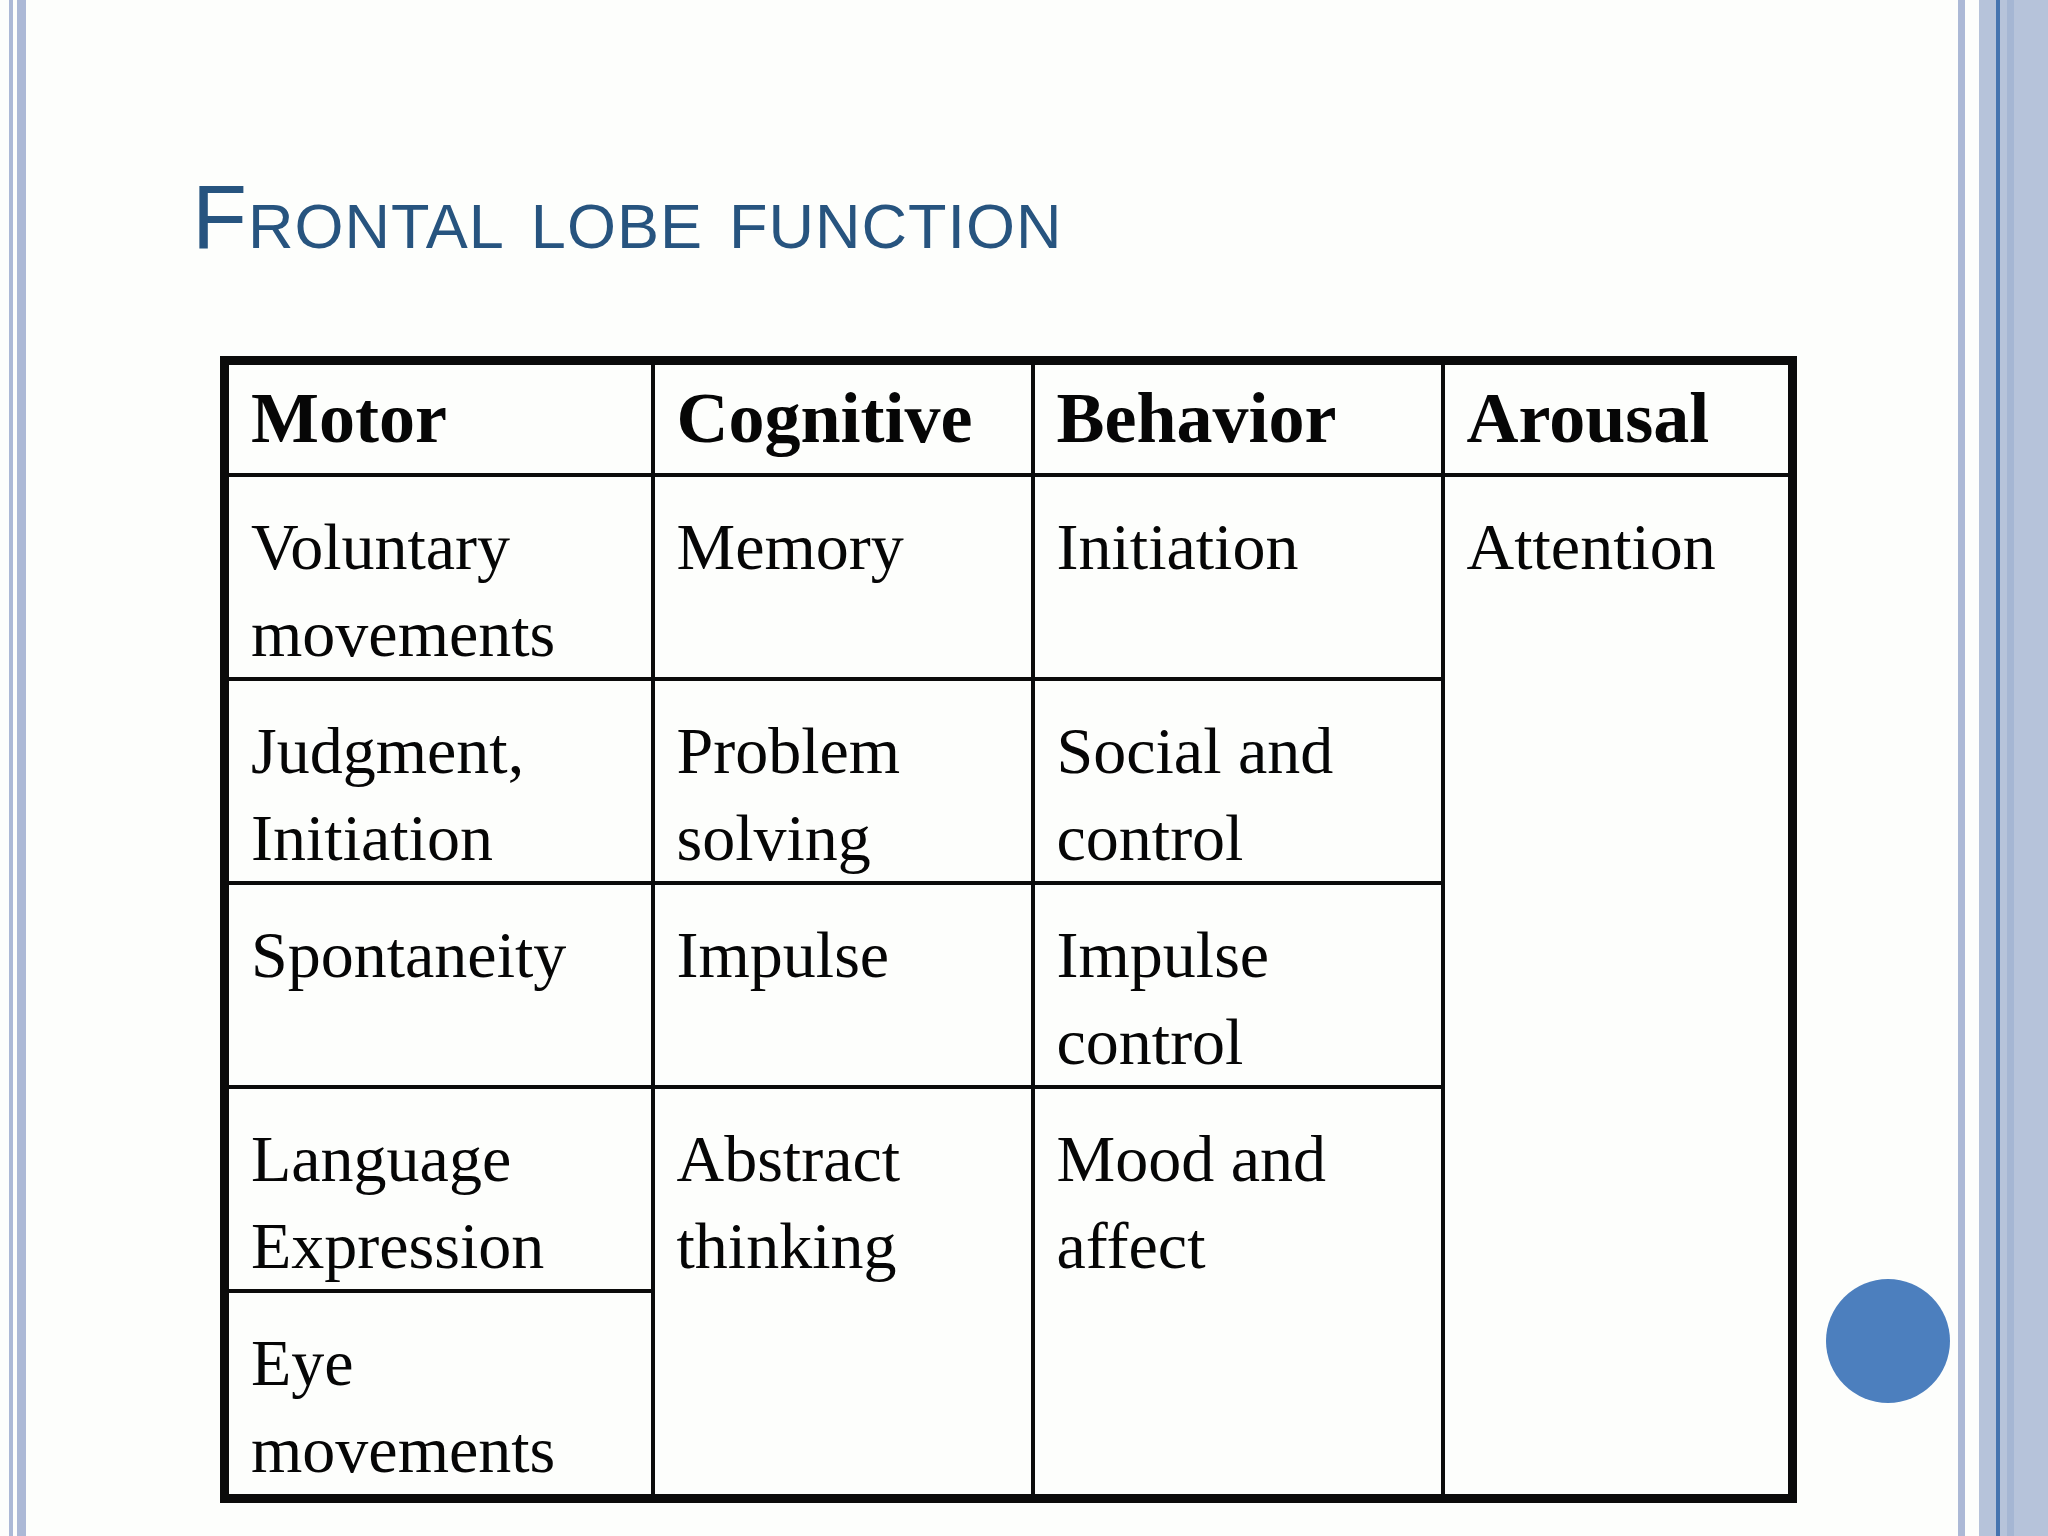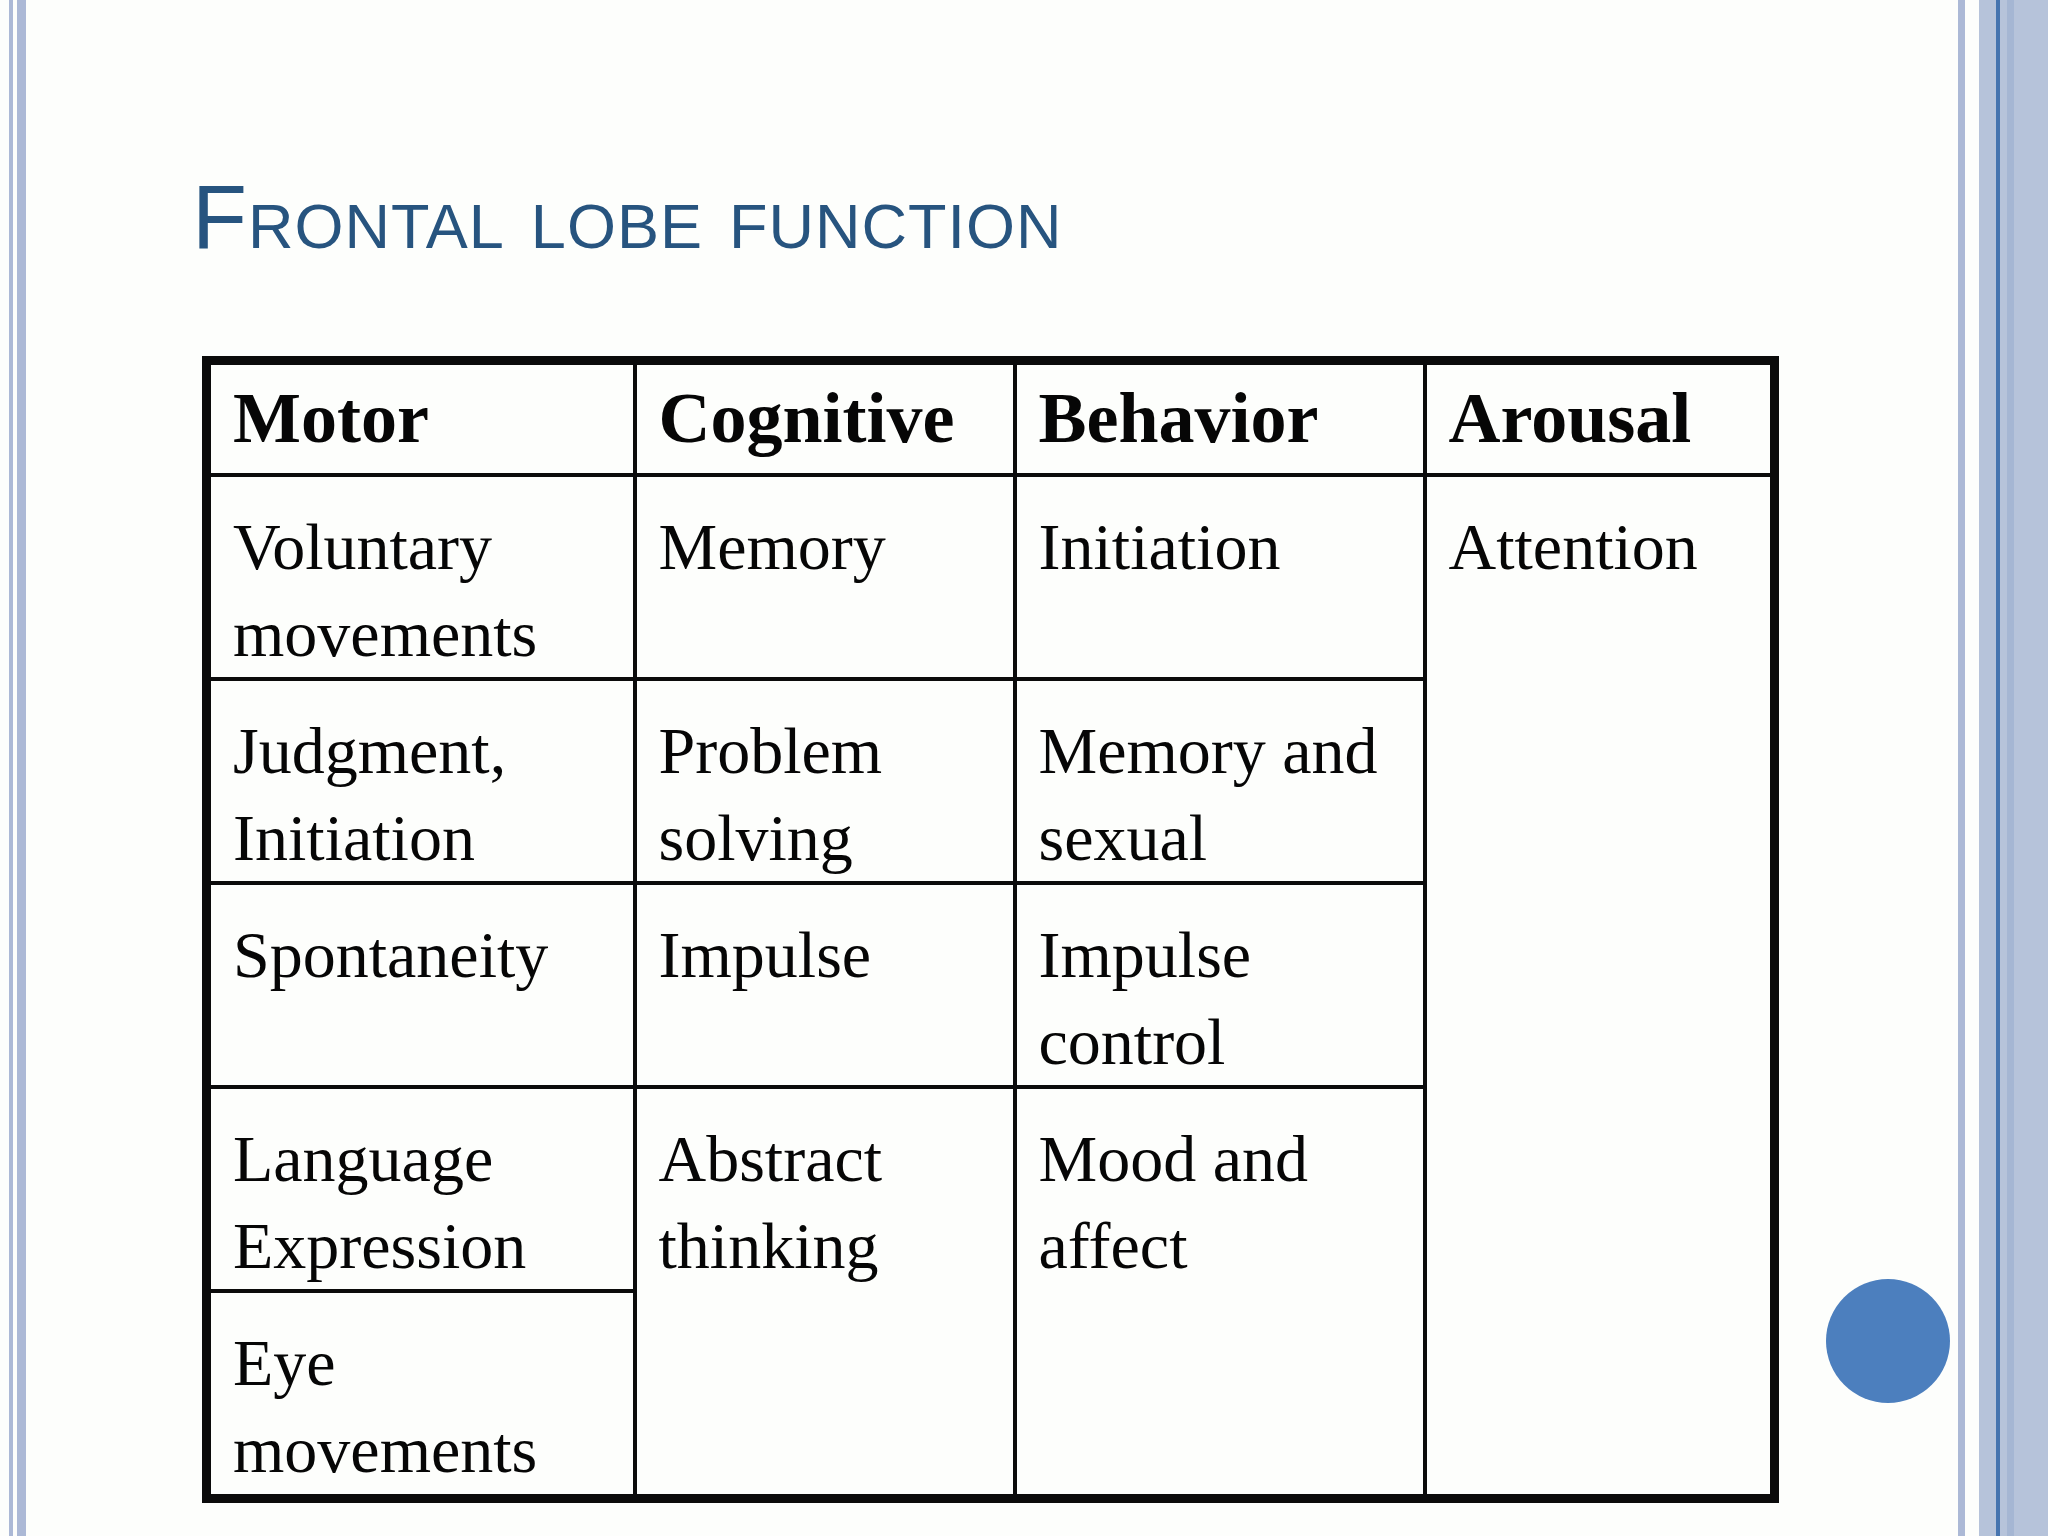--- a/index.html
+++ b/index.html
@@ -55,21 +55,21 @@
     table-layout: fixed;
     width: 1568px;
     background: transparent;
   }
   table.fn th, table.fn td {
     border: 4px solid var(--table-border-color, #0B0B0B);
     font-family: "Liberation Serif", "DejaVu Serif", serif;
     color: var(--text-color, #060606);
     overflow: hidden;
   }
-  table.fn { border: 9px solid var(--table-border-color, #0B0B0B); }
+  table.fn { border: 9px solid var(--table-border-color, #0B0B0B); margin-left: 18px; }
   table.fn th {
     font-size: 72px;
     font-weight: 700;
     text-align: left;
     vertical-align: middle;
     padding: 0 6px 0 22px;
   }
   table.fn td {
     font-size: 66px;
     line-height: 1.32;
@@ -122,21 +122,21 @@
         </tr>
         <tr style="height:185px">
           <td>Voluntary movements</td>
           <td>Memory</td>
           <td>Initiation</td>
           <td rowspan="5">Attention</td>
         </tr>
         <tr style="height:184px">
           <td>Judgment, Initiation</td>
           <td>Problem solving</td>
-          <td>Memory and sexual</td>
+          <td>Social and control</td>
         </tr>
         <tr style="height:184px">
           <td>Spontaneity</td>
           <td>Impulse</td>
           <td>Impulse control</td>
         </tr>
         <tr style="height:185px">
           <td>Language Expression</td>
           <td rowspan="2">Abstract thinking</td>
           <td rowspan="2">Mood and affect</td>

